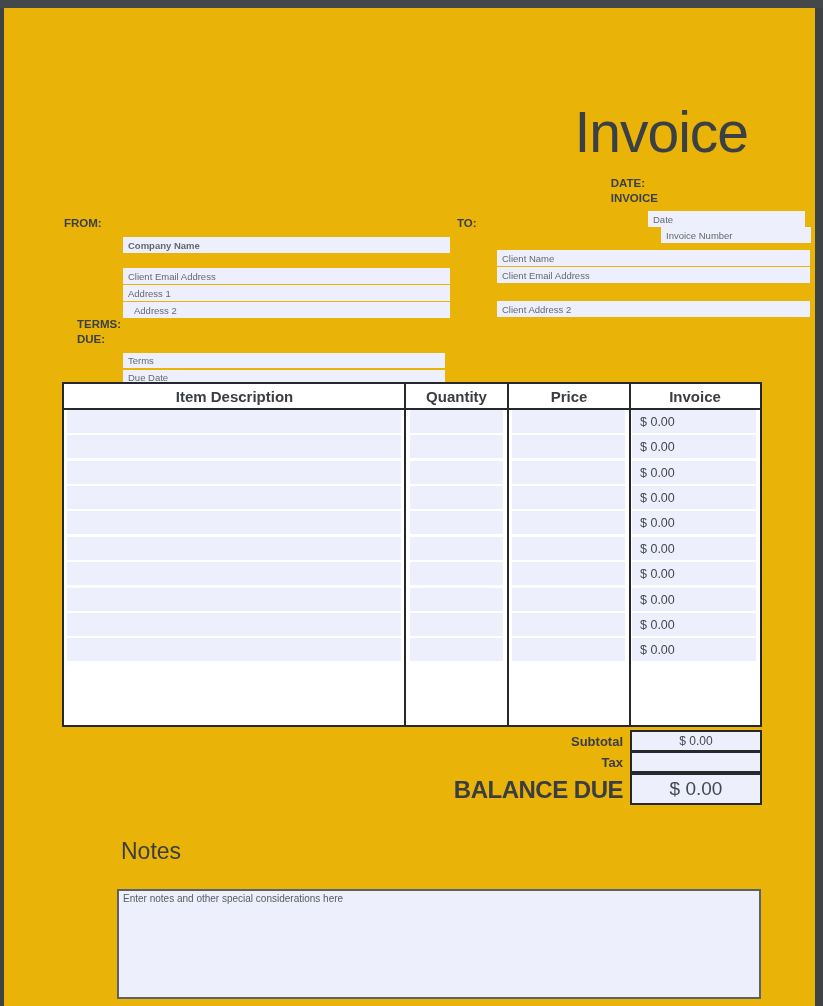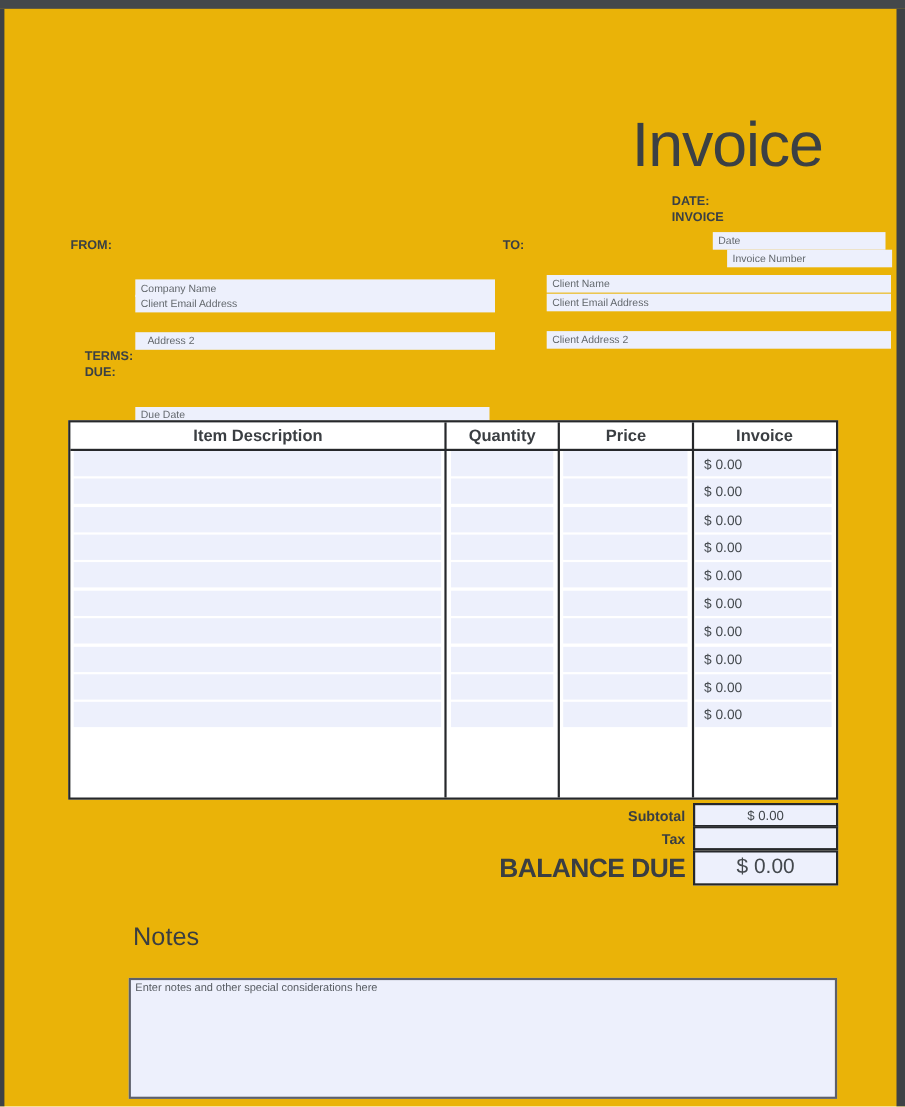--- a/index.html
+++ b/index.html
@@ -39,21 +39,21 @@
   .date-label    { left: 560px; top: 177px; width: 85px; }
   .date-field    { left: 648px; top: 175px; width: 157px; height: 16px; }
   .invoice-label { left: 560px; top: 192px; width: 98px; }
   .invoice-field { left: 661px; top: 191px; width: 150px; height: 16px; }
 
   
   .from-label { left: 64px;  top: 217px; width: 60px; }
   .to-label   { left: 457px; top: 217px; width: 30px; }
   .from-field { left: 123px; width: 327px; height: 16px; }
   .to-field   { left: 497px; width: 313px; height: 16px; }
-  .f0 { top: 218px; } .f1 { top: 232px; } .f2 { top: 249px; } .f3 { top: 266px; padding-left: 11px; }
+  .f0 { top: 201px; font-weight: bold; } .f1 { top: 232px; } .f2 { top: 249px; } .f3 { top: 266px; padding-left: 11px; }
   .t0 { top: 214px; } .t1 { top: 231px; } .t2 { top: 248px; } .t3 { top: 265px; }
 
   
   .terms-label { left: 77px; top: 318px; width: 46px; }
   .due-label   { left: 77px; top: 333px; width: 46px; }
   .terms-field { left: 123px; top: 317px; width: 322px; height: 15px; }
   .due-field   { left: 123px; top: 334px; width: 322px; height: 15px; }
 
   
   .items-table {
@@ -117,29 +117,31 @@
   <div class="title">Invoice</div>
 
   <div class="lbl lbl-right date-label">DATE:</div>
   <input class="field date-field" placeholder="Date" style="">
   <div class="lbl lbl-right invoice-label">INVOICE</div>
   <input class="field invoice-field" placeholder="Invoice Number" style="">
 
   <div class="lbl from-label">FROM:</div>
   <input class="field from-field f0" placeholder="Company Name" style="">
   <input class="field from-field f1" placeholder="Client Email Address" style="">
+  <input class="field from-field f2" placeholder="Address 1" style="">
   <input class="field from-field f3" placeholder="Address 2" style="">
 
   <div class="lbl to-label">TO:</div>
   <input class="field to-field t0" placeholder="Client Name" style="">
   <input class="field to-field t1" placeholder="Client Email Address" style="">
   <input class="field to-field t3" placeholder="Client Address 2" style="">
 
   <div class="lbl terms-label">TERMS:</div>
   <div class="lbl due-label">DUE:</div>
+  <input class="field terms-field" placeholder="Terms" style="">
   <input class="field due-field" placeholder="Due Date" style="">
 
   <div class="items-table">
     <div class="col-line c1"></div>
     <div class="col-line c2"></div>
     <div class="col-line c3"></div>
     <div class="items-header">
       <div class="hcell hc0">Item Description</div>
       <div class="hcell hc1">Quantity</div>
       <div class="hcell hc2">Price</div>

